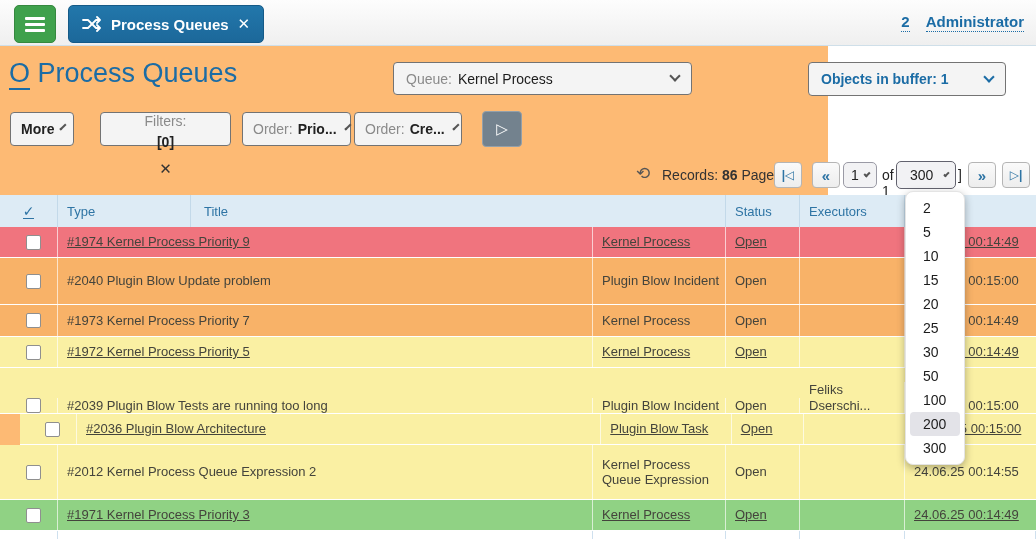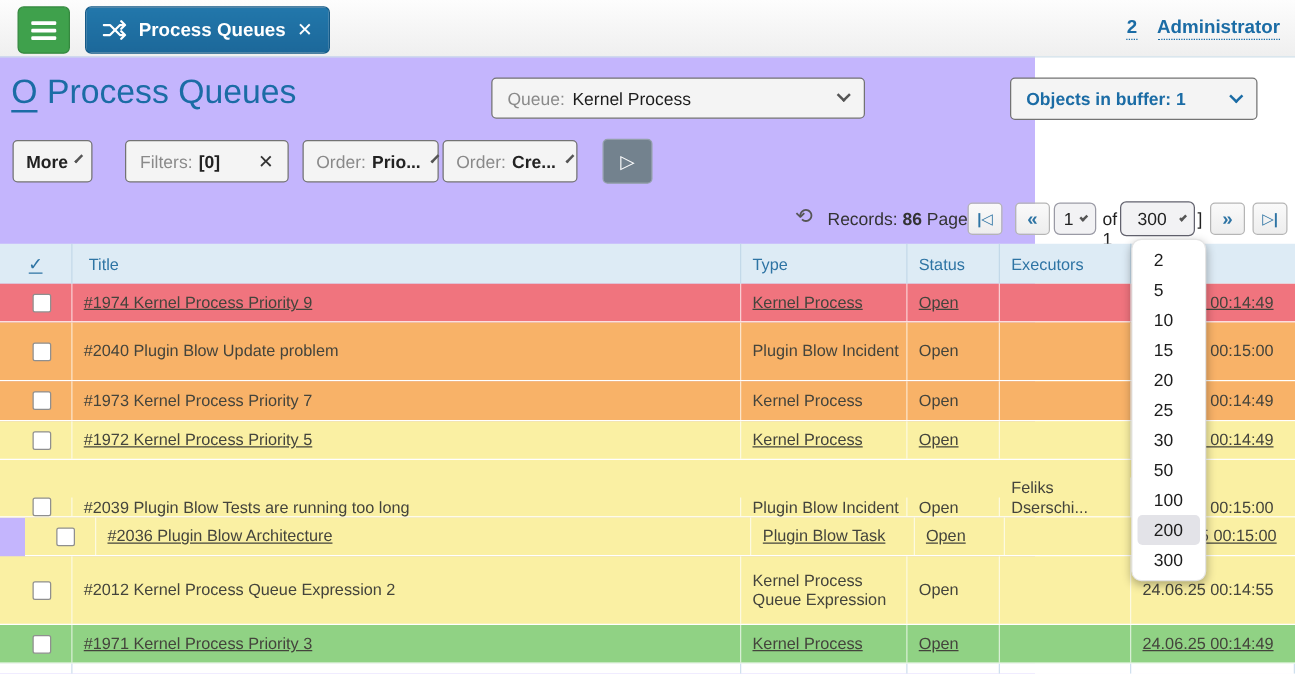--- a/index.html
+++ b/index.html
@@ -1,18 +1,18 @@
 <!DOCTYPE html>
 <html><head>
 <meta charset="utf-8">
 <style>
   * { box-sizing: border-box; margin: 0; padding: 0; }
   html,body { width:1036px; height:539px; overflow:hidden; background:#fff;
     font-family:"Liberation Sans","DejaVu Sans",sans-serif; }
-  #app { position:relative; width:828px; height:539px; background:#c4b5fd; }
+  #app { position:relative; width:828px; height:539px; background:#fdba74; }
 
   
   .topbar { position:absolute; left:0; top:0; width:1036px; height:46px;
     background:linear-gradient(#fdfdfd,#efefef); border-bottom:1px solid #cfdfe9; }
   .menu-btn { position:absolute; left:14px; top:5px; width:42px; height:38px;
     background:#3fa14c; border:1px solid #35883f; border-radius:5px;
     display:flex; flex-direction:column; justify-content:center; align-items:center; gap:3px; cursor:pointer; }
   .menu-btn .bar { width:20px; height:3px; background:#fff; border-radius:1px; }
   .tab { position:absolute; left:68px; top:5px; height:38px; padding:0 13px;
     background:linear-gradient(#2277ab,#1c689a); border:1px solid #155a87; border-radius:5px;
@@ -33,21 +33,21 @@
   .val { color:#222; font-size:14px; font-weight:bold; }
   .chev { display:inline-block; width:8px; height:8px; border-right:2px solid #555;
     border-bottom:2px solid #555; transform:rotate(45deg); margin-top:-5px; }
   .spacer { flex:1; }
   .buffer-select { position:absolute; left:808px; top:62px; width:198px; height:33px; padding:16px 12px; }
   .buffer-select .blabel { color:#1b6ca5; font-weight:bold; font-size:14px; }
 
   
   .more-btn   { position:absolute; left:10px;  top:112px; width:64px;  height:34px; padding:0 10px; gap:8px; }
   .more-btn .mtext { color:#222; font-size:14px;font-weight:bold; }
-  .filters-btn{ position:absolute; left:100px; top:112px; width:131px; height:34px; padding:0 11px; gap:5px; }
+  .filters-btn{ position:absolute; left:100px; top:112px; width:131px; height:34px; padding:0 11px; gap:5px;flex-direction:column; }
   .xmark { color:#333; font-size:15px; }
   .order1 { position:absolute; left:242px; top:112px; width:109px; height:34px; padding:0 10px; gap:5px; }
   .order2 { position:absolute; left:354px; top:112px; width:108px; height:34px; padding:0 10px; gap:5px; }
   .play-btn { position:absolute; left:482px; top:111px; width:40px; height:36px;
     background:#73828e; border:1px solid #93a0aa; border-radius:4px;
     display:flex; align-items:center; justify-content:center; color:#fff; font-size:15px; cursor:pointer; }
 
   
   .refresh-icon { position:absolute; left:636px; top:163px; font-size:17px; color:#555; cursor:pointer; }
   .records-text { position:absolute; left:662px; top:167px; font-size:14px; color:#333; }
@@ -198,22 +198,22 @@
     </div>
   <div class="pgbtn pg-last">
       <span>▷|</span>
     </div>
 
   <div class="table">
     <div class="thead">
       <div class="th c-check">
           <span class="checkall">✓</span>
         </div>
+      <div class="th c-type">Type</div>
       <div class="th c-title">Title</div>
-      <div class="th c-type">Type</div>
       <div class="th c-status">Status</div>
       <div class="th c-exec">Executors</div>
       <div class="th c-created">Created</div>
     </div>
 
     <div class="trow h31" style="background-color: rgb(240, 116, 126);">
       <div class="td c-check">
           <input type="checkbox" class="cb" style="">
         </div>
       <div class="td c-title">#1974 Kernel Process Priority 9</div>

